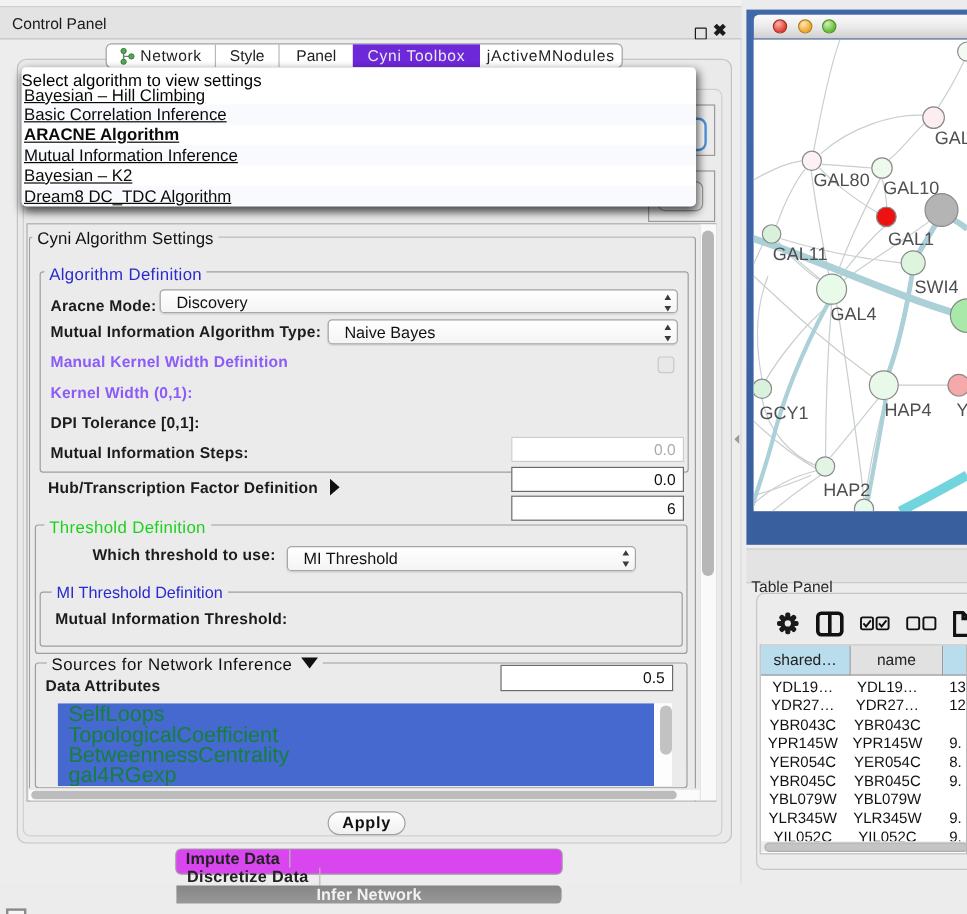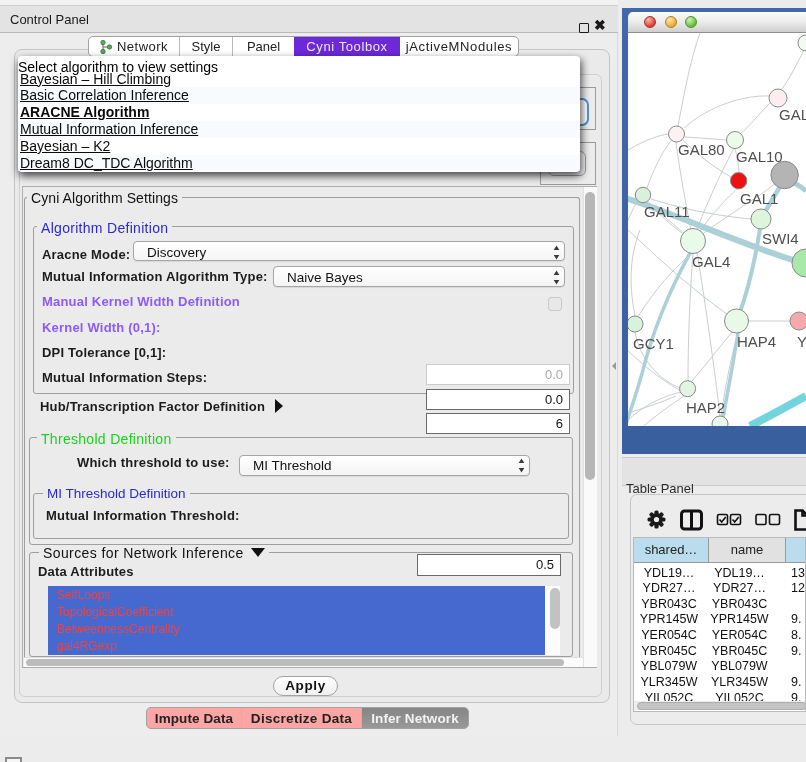--- a/index.html
+++ b/index.html
@@ -114,30 +114,30 @@
 <div class="lbl" style="left:46px;top:508px;">Mutual Information Threshold:</div>
 <div class="field" style="left:417px;top:506px;width:144px;height:21.5px;border:1px solid #6a6a6a;">0.5</div>
 
 <div class="group" style="left:29px;top:552px;width:544px;height:105px;"></div>
 <div class="gtitle" style="left:39px;top:545px;color:#111;font-weight:normal;font-size:14px;letter-spacing:0.4px;">Sources for Network Inference <span style="display:inline-block;width:0;height:0;border-top:9px solid #111;border-left:7px solid transparent;border-right:7px solid transparent;vertical-align:1px;margin-left:3px;"></span></div>
 
 <div class="lbl" style="left:38px;top:563.5px;">Data Attributes</div>
 
 <div class="abs" style="left:48px;top:586px;width:512px;height:69px;background:#fdfdfd;overflow:hidden;">
   <div class="abs" style="left:0;top:0;width:497px;height:69px;background:#4569ce;"></div>
-  <div class="abs" style="left:9px;top:0.5px;font-size:12px;color:#ef4444;line-height:17.25px;">SelfLoops<br>TopologicalCoefficient<br>BetweennessCentrality<br>gal4RGexp</div>
+  <div class="abs" style="left:9px;top:0.5px;font-size:18px;color:#15803d;line-height:17.25px;">SelfLoops<br>TopologicalCoefficient<br>BetweennessCentrality<br>gal4RGexp</div>
   <div class="abs" style="left:502px;top:2px;width:10px;height:41px;background:#c2c2c2;border-radius:5px;"></div>
 </div>
 
 <div class="abs" style="left:24px;top:657px;width:559px;height:10px;background:#fbfbfb;border-top:1px solid #e0e0e0;"></div>
 <div class="abs" style="left:26px;top:658.5px;width:538px;height:7.5px;background:#bcbcbc;border-radius:4px;"></div>
 
 <div class="abs" style="left:273px;top:676px;width:65px;height:20px;background:linear-gradient(#ffffff,#f0f0f0);border:1px solid #a2a2a2;border-radius:10px;text-align:center;font-size:13.5px;font-weight:bold;letter-spacing:0.6px;line-height:17px;color:#111;">Apply</div>
 
-<div class="abs" style="left:146px;top:707px;width:323px;height:22px;display:flex;font-size:13px;color:#222;border:1px solid #a2a2a2;border-radius:5px;background:#fca5a5;">
+<div class="abs" style="left:146px;top:707px;width:323px;height:22px;display:flex;font-size:13px;color:#222;border:1px solid #a2a2a2;border-radius:5px;background:#d946ef;flex-direction:column;">
   <div style="width:95px;border-right:1px solid #b9b9b9;display:flex;align-items:center;justify-content:center;font-size:13.5px;font-weight:bold;letter-spacing:0.1px;">Impute Data</div>
   <div style="width:120px;border-right:1px solid #b9b9b9;display:flex;align-items:center;justify-content:center;font-size:13.5px;font-weight:bold;letter-spacing:0.3px;">Discretize Data</div>
   <div style="flex:1;background:linear-gradient(#858585,#999999);color:#efefef;display:flex;align-items:center;justify-content:center;border-radius:0 4px 4px 0;font-size:13.5px;font-weight:bold;letter-spacing:0.1px;color:#f2f2f2;">Infer Network</div>
 </div>
 
 <div class="abs" style="left:5px;top:757px;width:17px;height:14px;border:2.5px solid #8a8a8a;background:#f6f6f6;"></div>
 
 <div class="abs" style="left:612px;top:362px;width:0;height:0;border-right:4px solid #9a9a9a;border-top:4px solid transparent;border-bottom:4px solid transparent;"></div>
 
 <div class="abs" id="popup" style="left:18px;top:56px;width:562px;height:116px;background:#fff;border-radius:4px;box-shadow:0 4px 8px rgba(0,0,0,0.55),3px 3px 7px rgba(0,0,0,0.3);overflow:hidden;z-index:5;">

